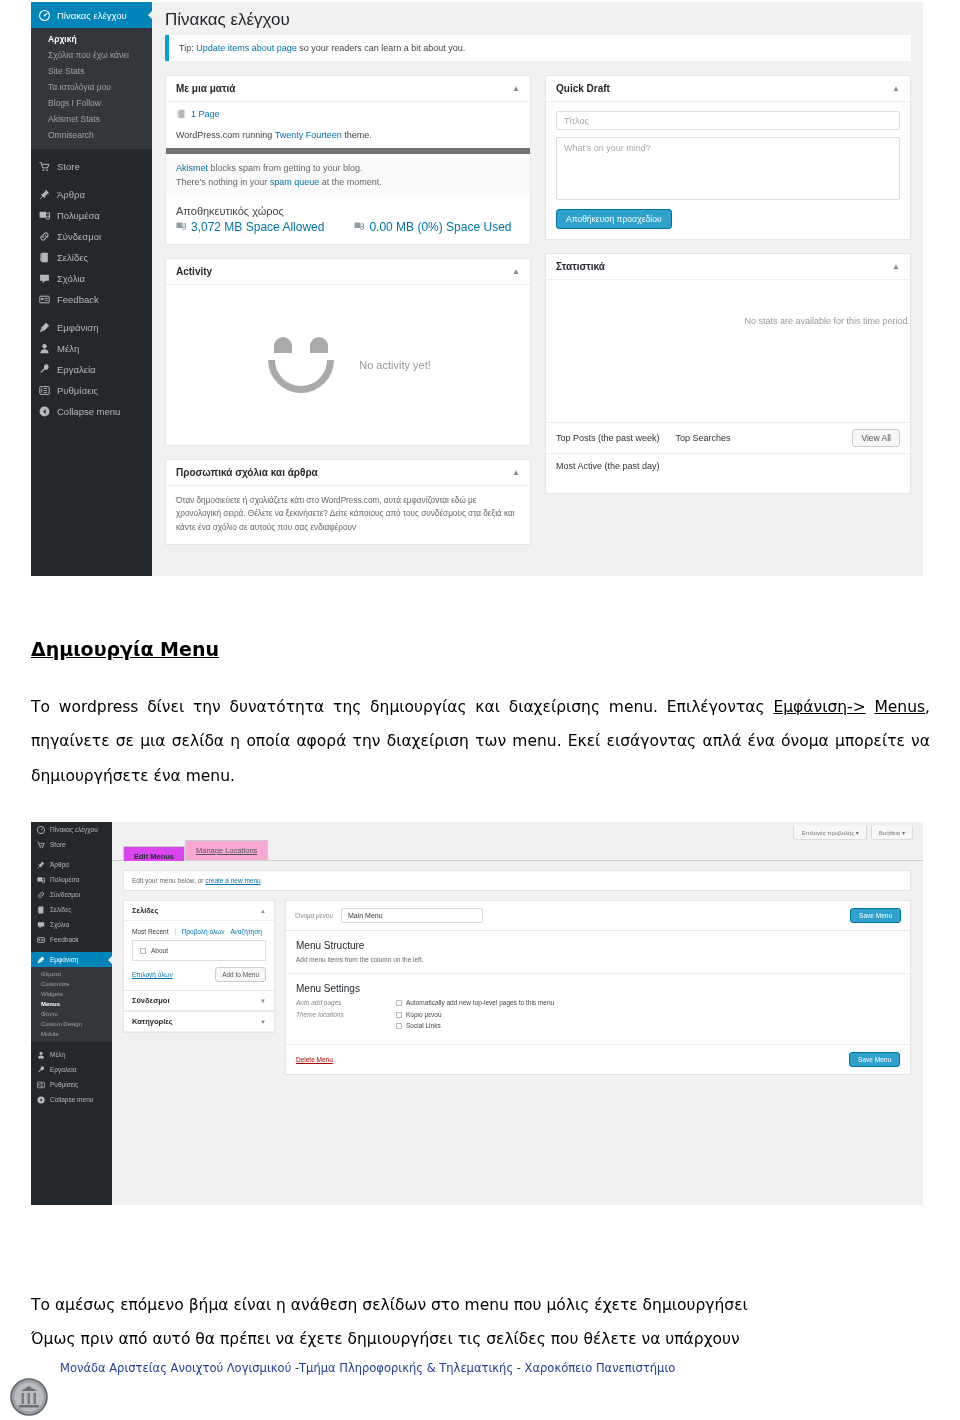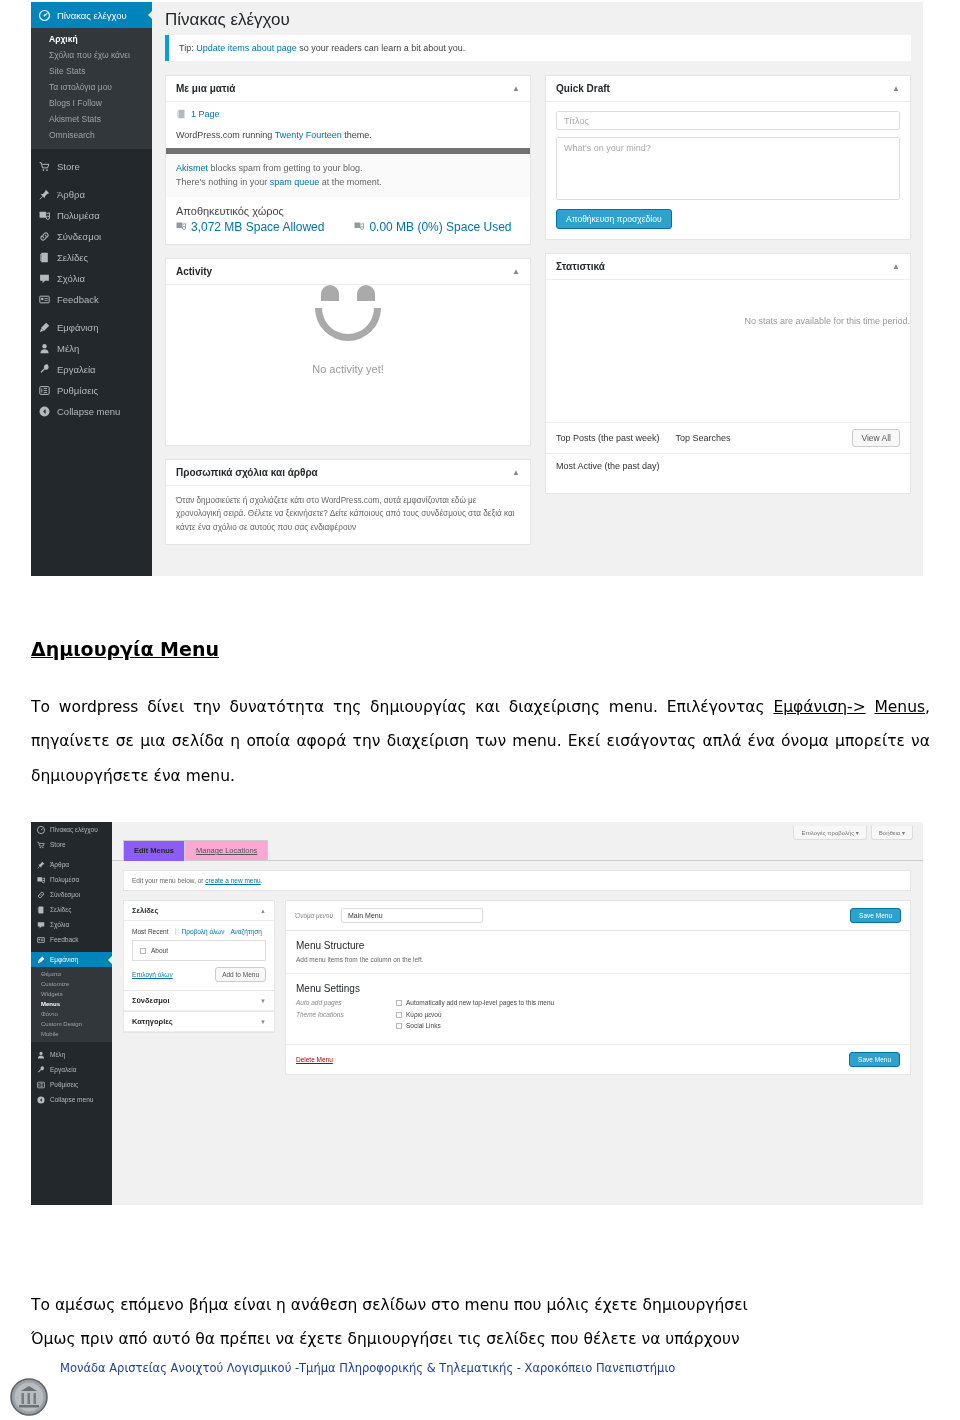--- a/index.html
+++ b/index.html
@@ -56,21 +56,21 @@
   }
   .cbx { display: inline-block; border: 1px solid #b4b9be; background: #fff; flex: none; }
 
   
   #shot1 { left: 31px; top: 2px; width: 892px; height: 574px; }
   #shot1 .wp-sidebar { width: 121px; }
   #shot1 .wp-content { left: 121px; right: 0; }
 
   #s1-brand { height: 26px; padding-left: 8px; font-size: 9.5px; gap: 7px; }
   #s1-subnav { background: #32373c; padding: 3px 0 6px 0; }
-  #s1-subnav .sub-row { font-size: 8.5px; padding: 3px 0 3px 18px; }
+  #s1-subnav .sub-row { font-size: 8.5px; padding: 3px 0 3px 6px; margin-left: 11px; }
   #shot1 .menu-sep { height: 7px; }
   #shot1 .menu-row.lvl1 { font-size: 9.5px; padding: 5px 0 5px 8px; gap: 7px; }
 
   #s1-page-title { font-size: 17px; color: #23282d; padding: 8px 0 5px 13px; font-weight: normal; }
   #s1-tip {
     margin: 0 12px 0 13px; background: #fff; border-left: 4px solid #00a0d2;
     padding: 8px 10px; font-size: 9px; color: #444;
   }
   #s1-cols { display: flex; padding: 14px 12px 0 13px; gap: 14px; }
   #s1-cols > div { flex: 1 1 0; min-width: 0; }
@@ -81,22 +81,22 @@
   #shot1 .toggle-ind { font-size: 8px; }
 
   .glance-row { padding: 7px 10px; font-size: 9px; color: #555; }
   .glance-row .ic { display: inline-block; vertical-align: -2px; margin-right: 5px; }
   #glance-theme { padding: 2px 10px 8px 10px; font-size: 9px; color: #444; border-bottom: 6px solid #737373; }
   #glance-akismet { background: #fafafa; padding: 8px 10px; font-size: 9px; color: #666; line-height: 1.5; }
   #glance-storage-label { padding: 8px 10px 3px 10px; font-size: 11px; color: #444; }
   #glance-storage-vals { display: flex; gap: 30px; padding: 0 10px 10px 10px; font-size: 12px; color: #0073aa; }
   #glance-storage-vals > span { display: flex; align-items: center; gap: 5px; }
 
-  #activity-body { height: 160px; display: flex; flex-direction: column;
-    align-items: center; gap: 22px; }
+  #activity-body { height: 160px; display: flex; 
+    align-items: center; justify-content: center; gap: 22px; }
   .smiley { width: 72px; height: 56px; position: relative; }
   .smiley .eye { position: absolute; top: 0; width: 18px; height: 16px;
     background: #aaa; border-radius: 9px 9px 0 0; }
   .smiley .eye.l { left: 9px; } .smiley .eye.r { right: 9px; }
   .smiley .mouth { position: absolute; bottom: 0; left: 3px; right: 3px; height: 33px;
     border: 7px solid #aaa; border-top: none; border-radius: 0 0 40px 40px; }
   #activity-empty { font-size: 11px; color: #999; }
 
   #personal-body { padding: 8px 10px 10px 10px; font-size: 8.2px; color: #666; line-height: 1.62; }
 
@@ -122,22 +122,22 @@
   #s2-subnav .sub-row { font-size: 6px; padding: 2px 0 2px 10px; }
 
   #s2-screenopts { position: absolute; right: 10px; top: 4px; display: flex; gap: 4px; }
   .so-tab { background: #f7f7f7; border: 1px solid #ddd; border-top: none;
     font-size: 6px; color: #777; padding: 3px 7px; border-radius: 0 0 3px 3px; }
 
   #s2-tabs { display: flex; align-items: flex-end; padding: 18px 0 0 11px;
     border-bottom: 1px solid #ccc; }
   .nav-tab { font-size: 7.5px; padding: 5px 10px; color: #555;
     border: 1px solid transparent; border-bottom: none; background: transparent; }
-  .nav-tab.active { background: #8b5cf6; border-color: #ccc; color: #23282d;
-    font-weight: bold; margin-bottom: -1px; padding-bottom: 6px; }
+  .nav-tab.active { background: #d946ef; border-color: #ccc; color: #23282d;
+    font-weight: bold; margin-bottom: -1px; padding-bottom: 0; }
   .nav-tab.idle { background: #f9a8d4; border-color: #ccc; text-decoration: underline; }
 
   #s2-edit-note { margin: 9px 12px 0 11px; background: #fff; border: 1px solid #e5e5e5;
     padding: 6px 8px; font-size: 6.5px; color: #666; }
 
   #s2-body { display: flex; gap: 10px; padding: 9px 12px 0 11px; align-items: flex-start; }
   #s2-left { width: 152px; flex: none; }
   #s2-right { flex: 1 1 auto; min-width: 0; }
 
   #shot2 .pb-head { padding: 5px 8px; }

